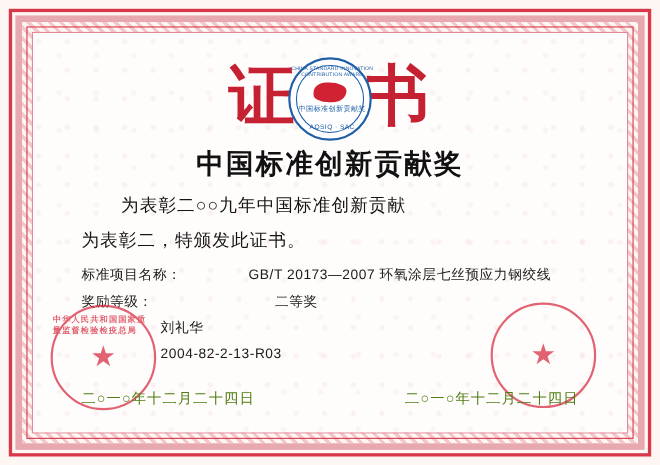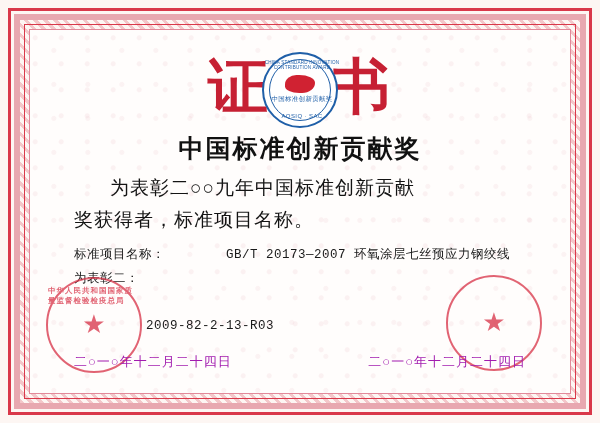--- a/index.html
+++ b/index.html
@@ -181,43 +181,42 @@
     color: #111111;
     letter-spacing: 2px;
   }
 
   
   .body-text {
     position: absolute;
     top: 142px;
     left: 44px;
     right: 44px;
-    font-size: 19px;
+    font-size: 16px;
     color: #141414;
     line-height: 32px;
     letter-spacing: 1px;
   }
   .body-text .line1 { text-indent: 36px; }
 
   
   .fields {
     position: absolute;
     top: 212px;
     left: 44px;
     right: 44px;
     font-size: 12.5px;
     color: #1a1a1a;
     font-family: "Liberation Sans", sans-serif;
   }
   .field-row {
     display: flex;
-    align-items: center;
+    align-items: flex-start;
     height: 24px;
     letter-spacing: 0.5px;
-    font-family: Liberation Mono, monospace;
   }
   .field-label {
     width: 104px;
     flex: 0 0 104px;
     white-space: nowrap;
   }
   .field-value {
     white-space: nowrap;
     margin-left: 48px;
   }
@@ -258,21 +257,21 @@
 
   
   .dates {
     position: absolute;
     bottom: 22px;
     left: 44px;
     right: 44px;
     display: flex;
     justify-content: space-between;
     font-size: 13px;
-    color: #a21caf;
+    color: #4d7c0f;
     letter-spacing: 1px;
   }
 </style>
 </head>
 <body>
 
 <div class="certificate">
   <div class="border-outer"></div>
   <div class="border-mid"></div>
   <div class="border-inner-thin"></div>
@@ -290,35 +289,37 @@
       <div class="arc-top">CHINA STANDARD INNOVATION CONTRIBUTION AWARD</div>
       <div class="map"></div>
       <div class="cn-text">中国标准创新贡献奖</div>
       <div class="abbr">AQSIQ · SAC</div>
     </div>
 
     <div class="award-name">中国标准创新贡献奖</div>
 
     <div class="body-text">
       <div class="line1">为表彰二○○九年中国标准创新贡献</div>
-      <div>奖获得者，标准项目名称。</div>
+      <div>为表彰二，特颁发此证书。</div>
     </div>
 
     <div class="fields">
       <div class="field-row">
         <span class="field-label">标准项目名称：</span>
         <span class="field-value">GB/T 20173—2007 环氧涂层七丝预应力钢绞线</span>
       </div>
       <div class="field-row">
-        <span class="field-label">为表彰二：</span>
+        <span class="field-label">奖励等级：</span>
+        <span class="field-value indent">二等奖</span>
       </div>
       <div class="field-row">
+        <span class="field-value indent">刘礼华</span>
       </div>
       <div class="field-row">
-        <span class="field-value indent">2009-82-2-13-R03</span>
+        <span class="field-value indent">2004-82-2-13-R03</span>
       </div>
     </div>
 
     <div class="seal left">
       <div class="seal-top-text">中华人民共和国国家质量监督检验检疫总局</div>
       <div class="star">★</div>
     </div>
 
     <div class="seal right">
       <div class="star">★</div>

